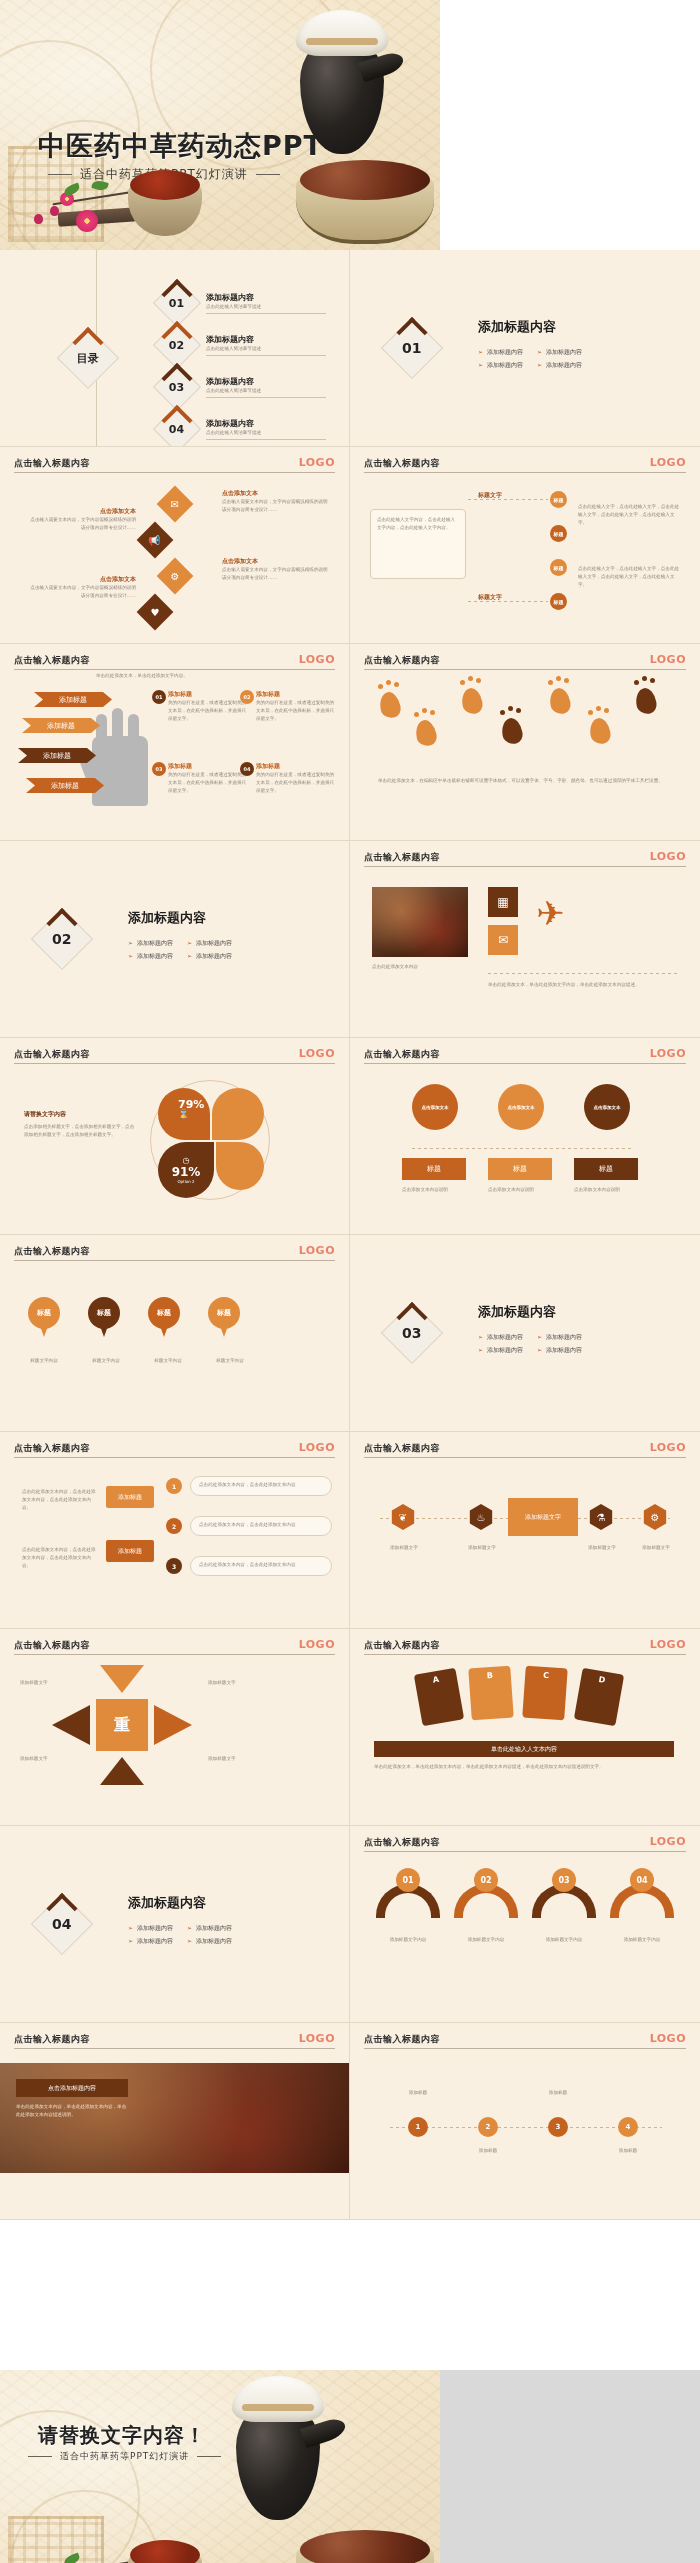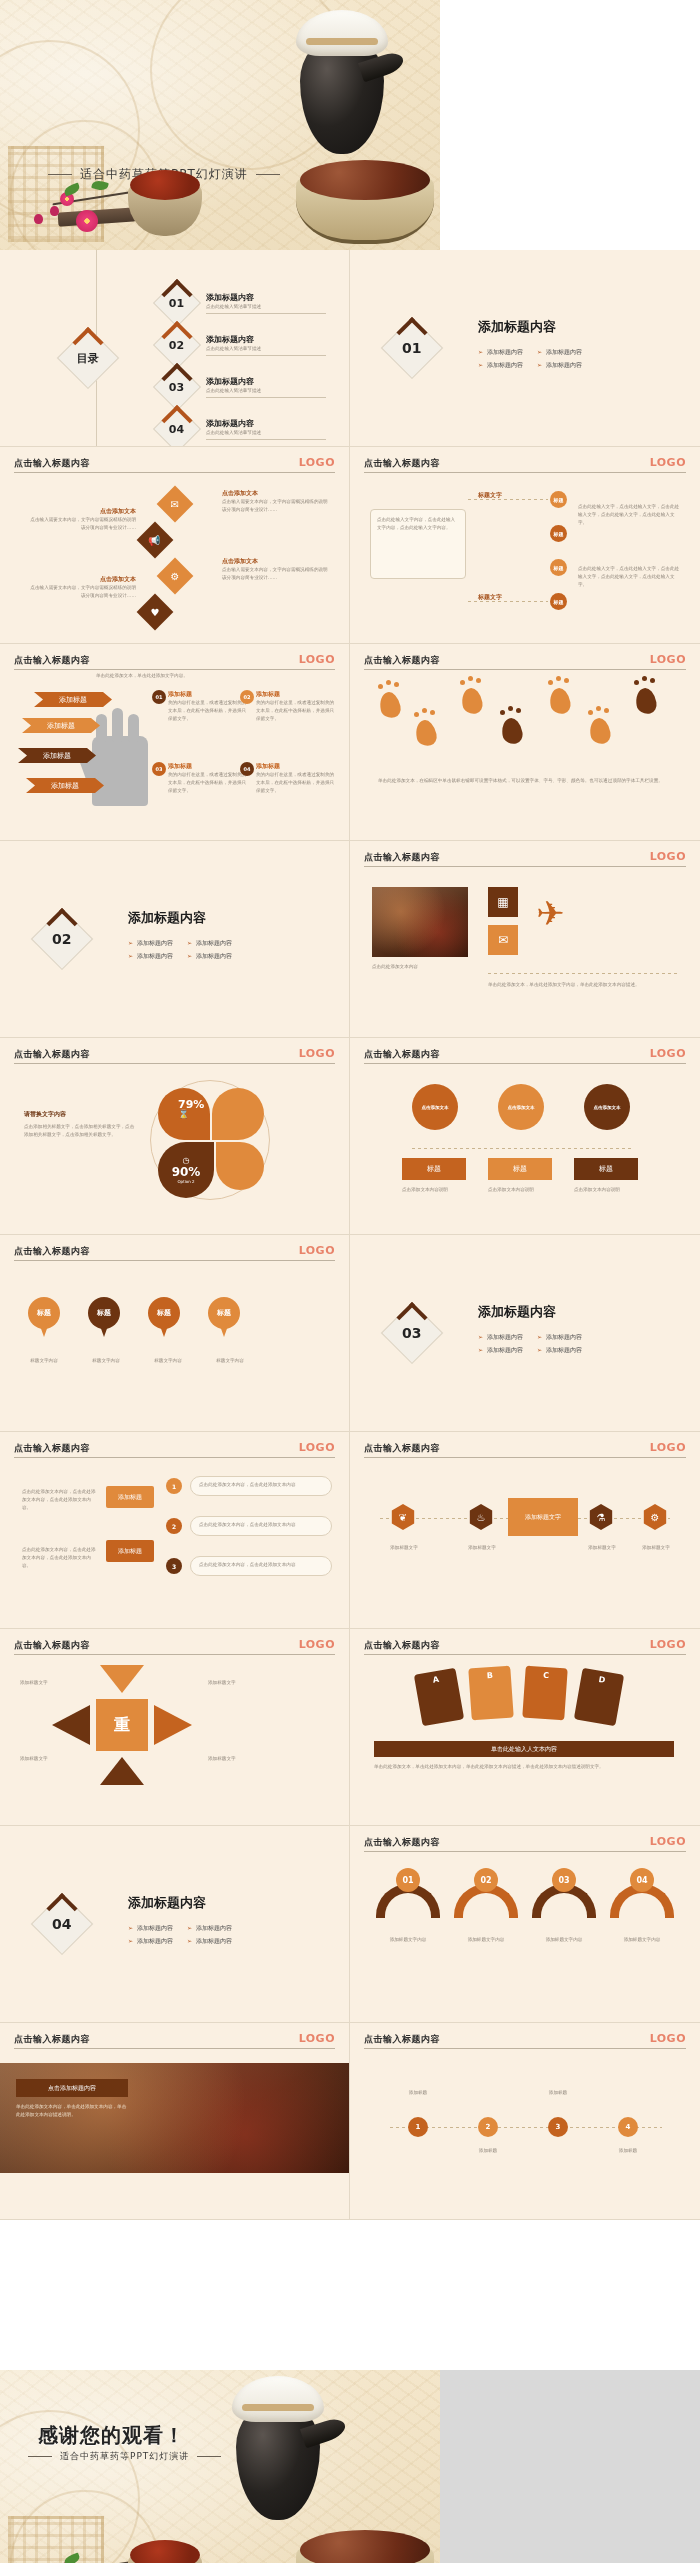--- a/index.html
+++ b/index.html
@@ -149,20 +149,21 @@
 <body>
 
 <div class="page">
 
   <div class="hero">
     <div class="swirl" style="left:-40px;top:40px;width:180px;height:180px;"></div>
     <div class="swirl" style="left:10px;top:120px;width:150px;height:150px;"></div>
     <div class="swirl" style="left:150px;top:-30px;width:200px;height:200px;"></div>
     <div class="sealbox"></div>
 
+    <div class="hero-title">中医药中草药动态PPT</div>
     <div class="hero-sub">
       <span class="rule"></span>
       <span>适合中药草药等PPT幻灯演讲</span>
       <span class="rule"></span>
     </div>
 
     <div class="jar">
       <div class="body"></div>
         <div class="spout"></div>
         <div class="cloth"></div>
@@ -467,21 +468,21 @@
           <div class="logo">LOGO</div>
           <div class="bar"></div>
         </div>
         <div style="position:absolute;left:150px;top:42px;width:120px;height:120px;border:1px solid #e0c7a8;border-radius:50%;"></div>
         <div class="circ" style="position:absolute;left:158px;top:50px;width:52px;height:52px;background:#c4631f;border-radius:50% 50% 0 50%;">
           <span style="font-size:9px;">⌛</span>
         </div>
         <div class="circ" style="position:absolute;left:212px;top:50px;width:52px;height:52px;background:#e08a3c;border-radius:50% 50% 50% 0;"></div>
         <div style="position:absolute;left:158px;top:104px;width:56px;height:56px;background:#6d3411;border-radius:50% 0 50% 50%;display:flex;flex-direction:column;align-items:center;justify-content:center;color:#fff;">
           <span style="font-size:8px;">◷</span>
-          <span style="font-size:12px;font-weight:bold;">90%</span>
+          <span style="font-size:12px;font-weight:bold;">91%</span>
           <span style="font-size:4px;">Option 2</span>
         </div>
         <div style="position:absolute;left:216px;top:104px;width:48px;height:48px;background:#e08a3c;border-radius:0 50% 50% 50%;"></div>
         <div style="position:absolute;left:178px;top:60px;color:#fff;font-size:11px;font-weight:bold;">79%</div>
         <div style="position:absolute;left:24px;top:72px;width:112px;">
           <div class="sm" style="font-weight:bold;color:#6d3411;">请替换文字内容</div>
           <div class="tiny" style="margin-top:4px;">点击添加相关标题文字，点击添加相关标题文字，点击添加相关标题文字，点击添加相关标题文字。</div>
         </div>
       </div>
 
@@ -772,21 +773,21 @@
         <div class="tiny" style="position:absolute;left:250px;top:124px;width:56px;text-align:center;">添加标题</div>
       </div>
     </div>
   </div>
 
   <div class="hero" style="position:absolute;left:0;top:2370px;">
     <div class="swirl" style="left:-40px;top:40px;width:180px;height:180px;"></div>
     <div class="swirl" style="left:10px;top:120px;width:150px;height:150px;"></div>
     <div class="sealbox"></div>
 
-    <div class="hero-title" style="top:52px;font-size:20px;">感谢您的观看！</div>
+    <div class="hero-title" style="top:52px;font-size:20px;">请替换文字内容！</div>
     <div class="hero-sub" style="top:80px;left:28px;font-size:9px;">
       <span class="rule"></span>
       <span>适合中药草药等PPT幻灯演讲</span>
       <span class="rule"></span>
     </div>
 
     <div class="jar" style="right:110px;top:4px;width:100px;height:160px;">
       <div class="body"></div>
         <div class="spout"></div>
         <div class="cloth"></div>

